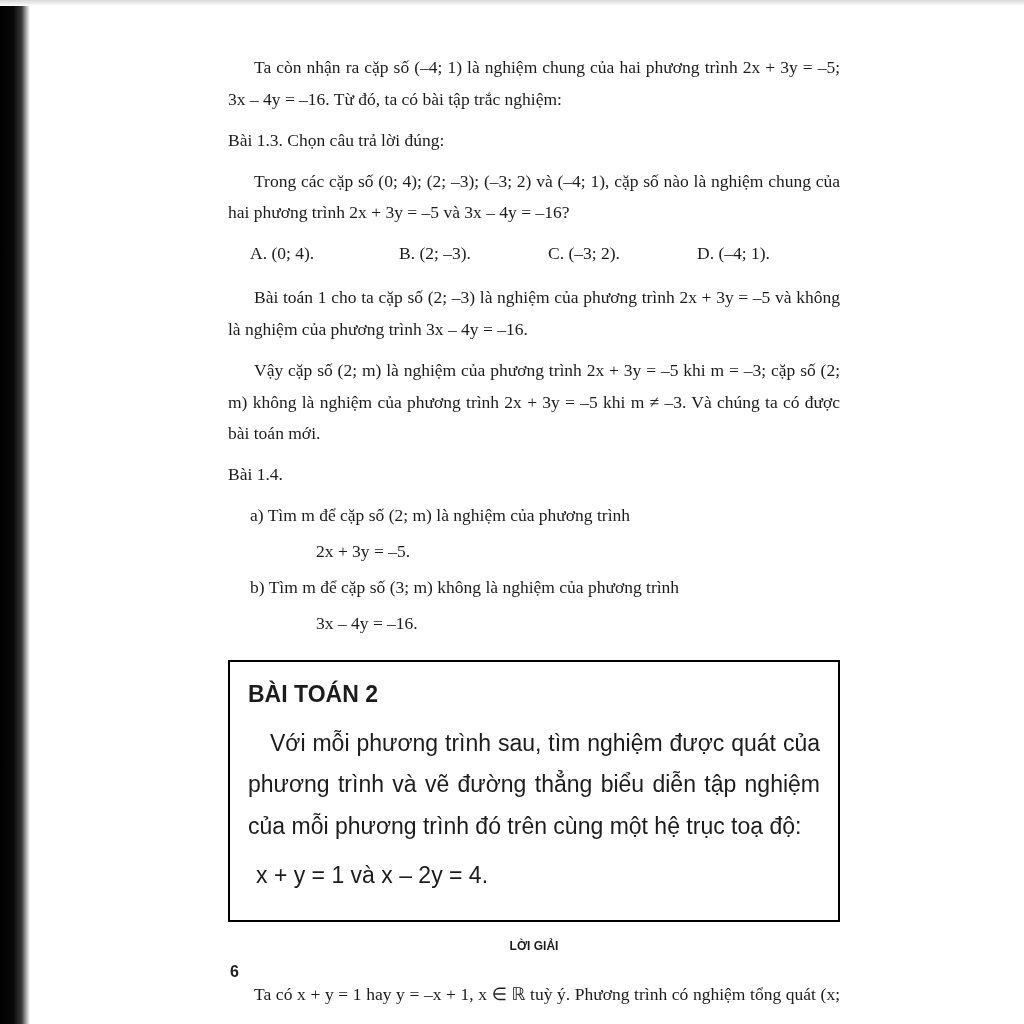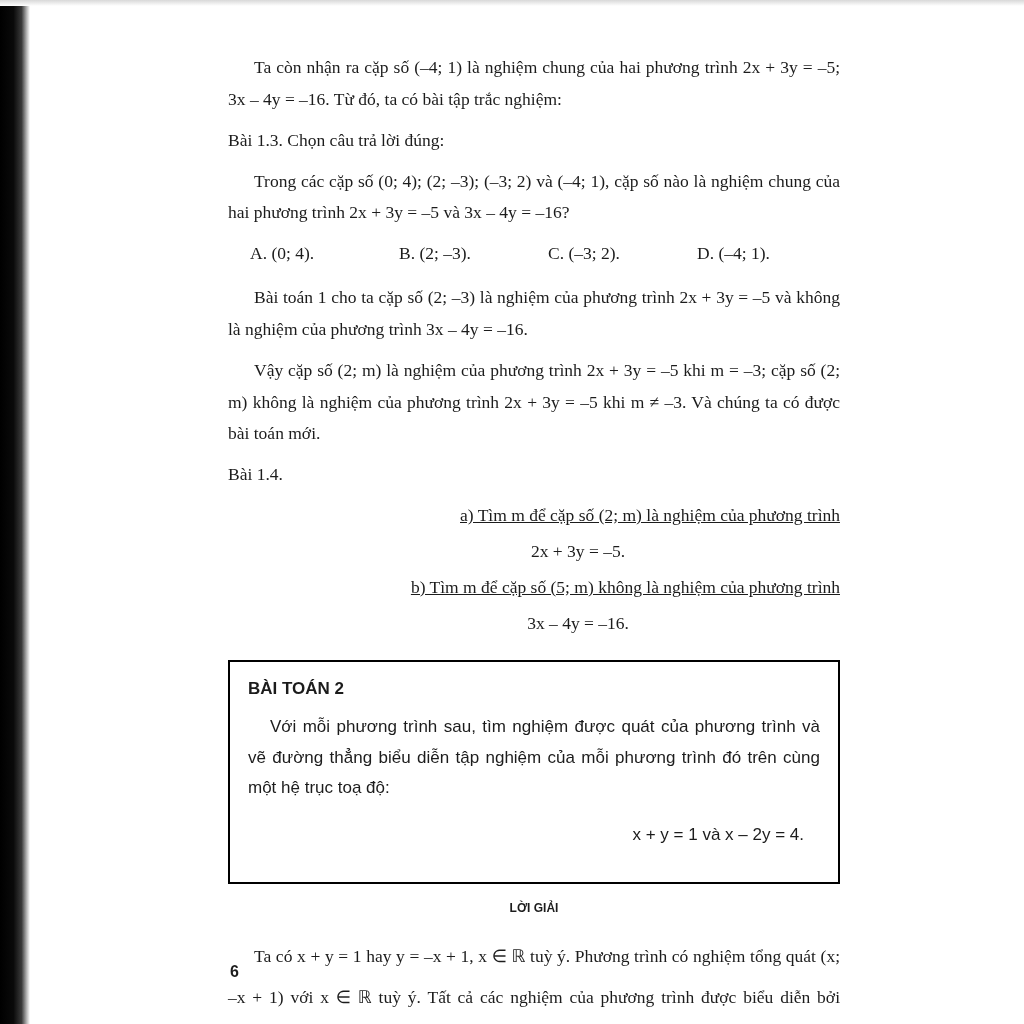--- a/index.html
+++ b/index.html
@@ -43,42 +43,42 @@
   }
   .heading-inline { margin: 0 0 9px 0; text-align: justify; }
   .b { font-weight: normal; }
   .options-row {
     display: flex;
     margin: 2px 0 12px 22px;
     gap: 6px;
     align-items: flex-end;
   }
   .options-row span { flex: 1; }
-  .sub-item { margin: 0 0 4px 22px; text-indent: 0; text-align: right; text-decoration: underline; }
-  .sub-eq { margin: 0 0 4px 88px; text-indent: 0; text-align: center; }
+  .sub-item { margin: 0 0 4px 22px; text-indent: 0; text-align: left; }
+  .sub-eq { margin: 0 0 4px 88px; text-indent: 0; text-align: left; }
   .problem-box {
     border: 2.5px solid #000;
     margin: 20px 0 14px 0;
     padding: 12px 18px 16px 18px;
     font-family: "Liberation Sans", sans-serif;
-    font-size: 17px;
+    font-size: 23px;
     line-height: 1.8;
   }
   .problem-box .box-title {
     font-weight: bold;
     margin: 0 0 8px 0;
   }
   .problem-box .box-body {
     text-align: justify;
     text-indent: 22px;
     margin: 0 0 8px 0;
   }
   .problem-box .box-eq {
-    text-align: right;
-    margin: 16px;
+    text-align: left;
+    margin: 8px;
   }
   .solution-title {
     font-family: "Liberation Sans", sans-serif;
     font-weight: bold;
     text-align: center;
     font-size: 12px;
     margin: 14px 0 16px 0;
   }
   .solution-para {
     margin: 0 0 14px 0;
@@ -117,21 +117,21 @@
   </div>
 
   <p class="para">Bài toán 1 cho ta cặp số (2; –3) là nghiệm của phương trình 2x + 3y = –5 và không là nghiệm của phương trình 3x – 4y = –16.</p>
 
   <p class="para">Vậy cặp số (2; m) là nghiệm của phương trình 2x + 3y = –5 khi m = –3; cặp số (2; m) không là nghiệm của phương trình 2x + 3y = –5 khi m ≠ –3. Và chúng ta có được bài toán mới.</p>
 
   <p class="heading-inline b">Bài 1.4.</p>
 
   <p class="sub-item">a) Tìm m để cặp số (2; m) là nghiệm của phương trình</p>
   <p class="sub-eq">2x + 3y = –5.</p>
-  <p class="sub-item">b) Tìm m để cặp số (5; m) không là nghiệm của phương trình</p>
+  <p class="sub-item">b) Tìm m để cặp số (3; m) không là nghiệm của phương trình</p>
   <p class="sub-eq">3x – 4y = –16.</p>
 
   <div class="problem-box">
     <p class="box-title">BÀI TOÁN 2</p>
     <p class="box-body">Với mỗi phương trình sau, tìm nghiệm được quát của phương trình và vẽ đường thẳng biểu diễn tập nghiệm của mỗi phương trình đó trên cùng một hệ trục toạ độ:</p>
     <p class="box-eq">x + y = 1 và x – 2y = 4.</p>
   </div>
 
   <p class="solution-title">LỜI GIẢI</p>
 

